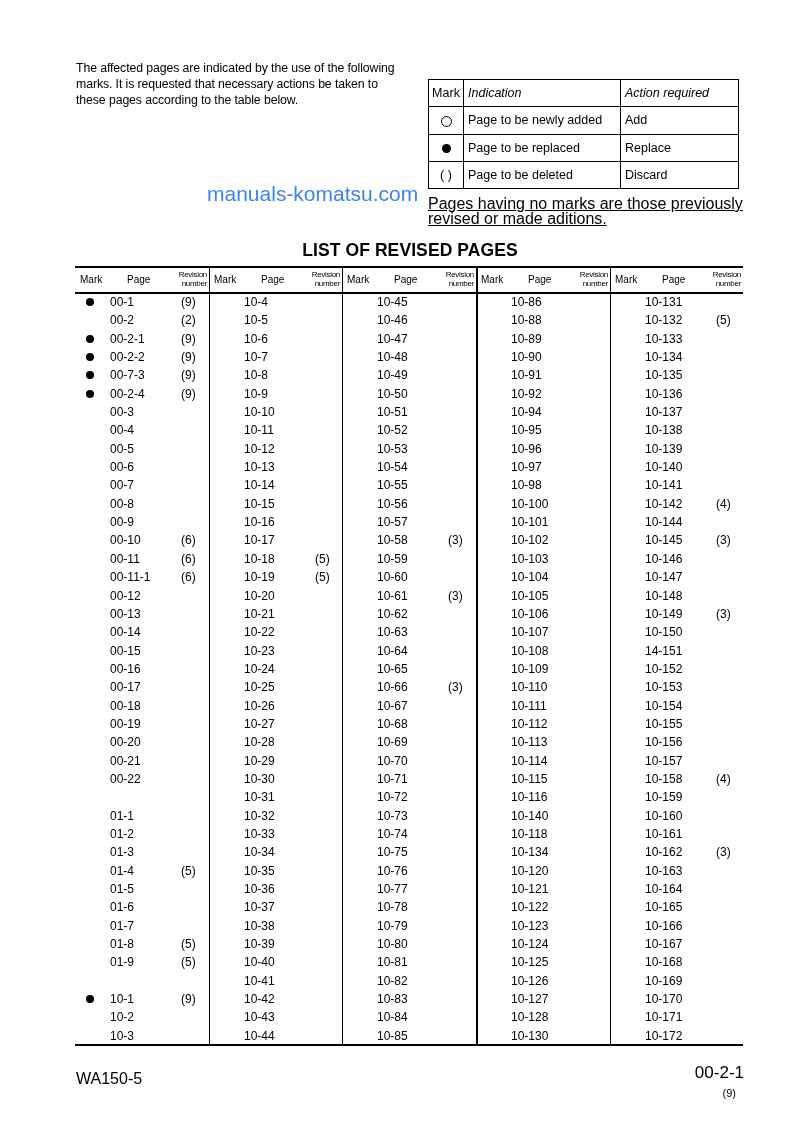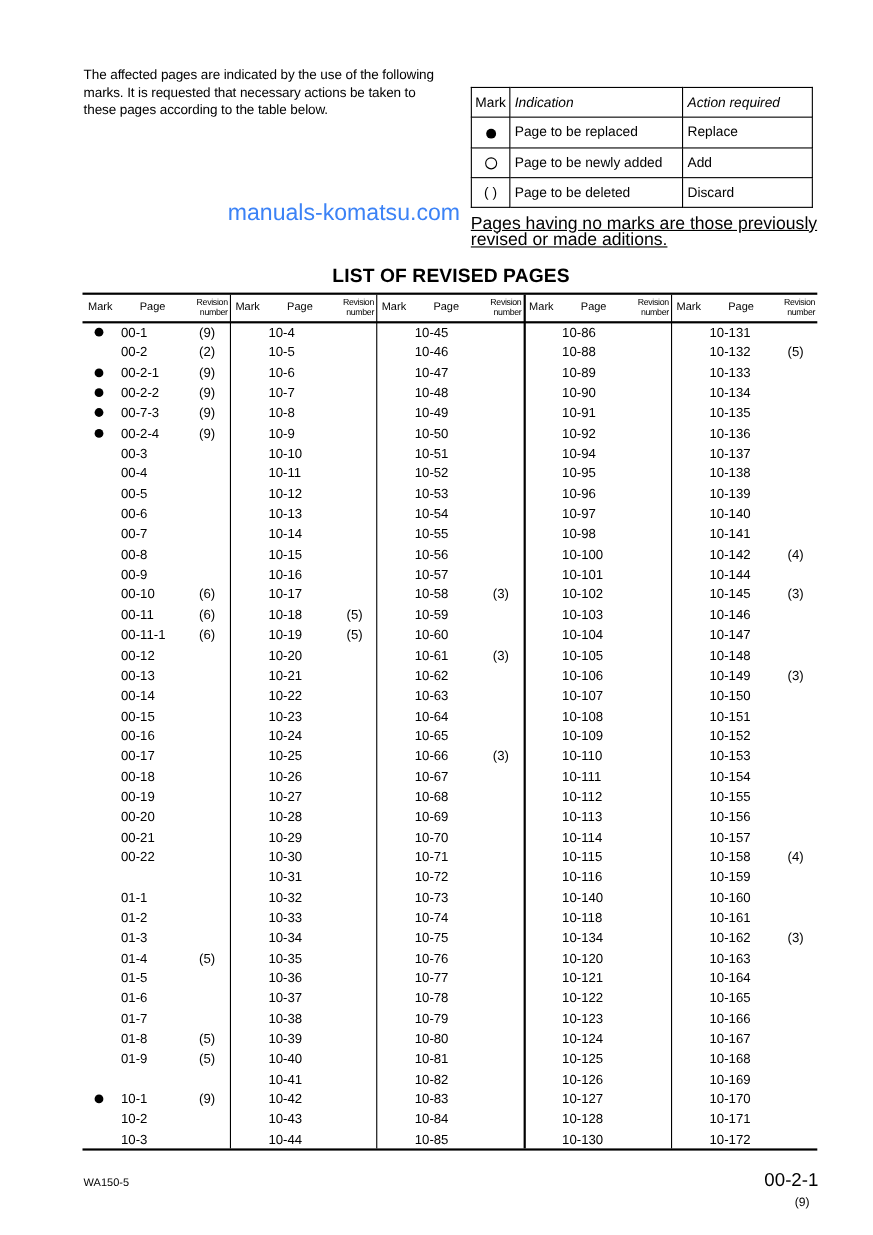--- a/index.html
+++ b/index.html
@@ -32,45 +32,45 @@
   .grp { position: absolute; top: 0; height: 100%; }
   .h-mark, .h-page, .h-rev { position: absolute; top: 0; height: 24px; font-size: 10px; }
   .h-mark { left: 5px; line-height: 24px; }
   .h-page { left: 52px; line-height: 24px; }
   .h-rev { right: 2px; top: 2px; font-size: 8px; line-height: 9px; text-align: right; letter-spacing: -0.3px; margin-left: 44px; }
   .rows { position: absolute; left: 0; top: 25px; width: 100%; }
   .row { position: relative; height: 18.35px; font-size: 12px; line-height: 18px; }
   .row .mk { position: absolute; left: 11px; top: 5px; width: 8px; height: 8px; border-radius: 50%; background: #000; }
   .row .pg { position: absolute; left: 35px; }
   .row .rv { position: absolute; left: 106px; }
-  .footer-l { position: absolute; left: 76px; top: 1070px; font-size: 10px; }
+  .footer-l { position: absolute; left: 76px; top: 1070px; font-size: 16px; }
   .footer-r { position: absolute; right: 50px; top: 1063px; font-size: 17px; }
   .footer-rv { position: absolute; right: 58px; top: 1087px; font-size: 11px; }
 </style>
 </head>
 <body>
 
 <div class="intro">The affected pages are indicated by the use of the following marks. It is requested that necessary actions be taken to these pages according to the table below.</div>
 
 <table class="legend">
   <tbody>
       <tr class="hd">
     <td class="c-mark">Mark</td>
     <td class="c-ind">Indication</td>
     <td class="c-act">Action required</td>
   </tr>
   <tr>
+    <td class="c-mark"><span class="hollow"></span></td>
+    <td>Page to be newly added</td>
+    <td>Add</td>
+  </tr>
+  <tr>
     <td class="c-mark"><span class="solid"></span></td>
     <td>Page to be replaced</td>
     <td>Replace</td>
-  </tr>
-  <tr>
-    <td class="c-mark"><span class="hollow"></span></td>
-    <td>Page to be newly added</td>
-    <td>Add</td>
   </tr>
   <tr>
     <td class="c-mark">( )</td>
     <td>Page to be deleted</td>
     <td>Discard</td>
   </tr>
 </tbody>
   </table>
 
 <div class="watermark">manuals-komatsu.com</div>
@@ -860,21 +860,21 @@
         </div>
         <div class="row">
           <span class="pg">10-149</span>
           <span class="rv">(3)</span>
         </div>
         <div class="row">
           <span class="pg">10-150</span>
           <span class="rv"></span>
         </div>
         <div class="row">
-          <span class="pg">10-151</span>
+          <span class="pg">14-151</span>
           <span class="rv"></span>
         </div>
         <div class="row">
           <span class="pg">10-152</span>
           <span class="rv"></span>
         </div>
         <div class="row">
           <span class="pg">10-153</span>
           <span class="rv"></span>
         </div>

